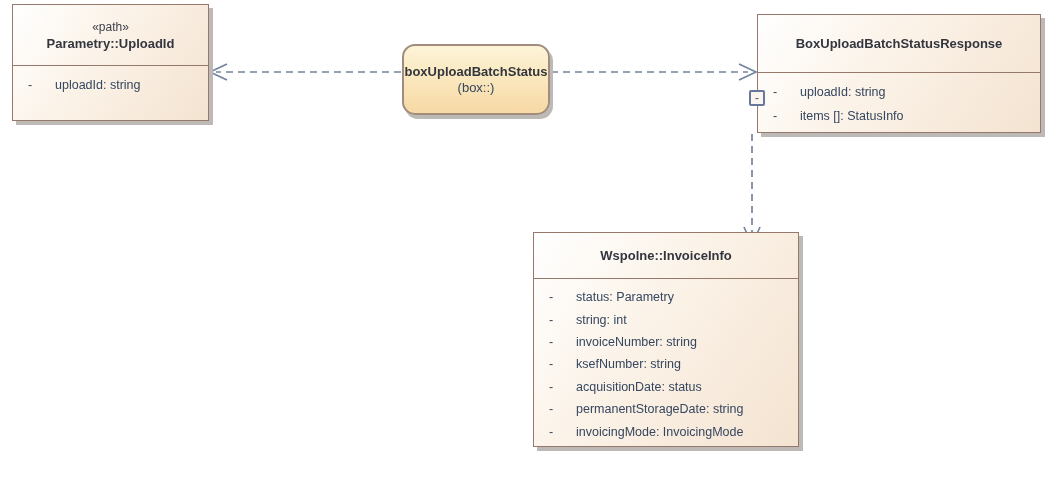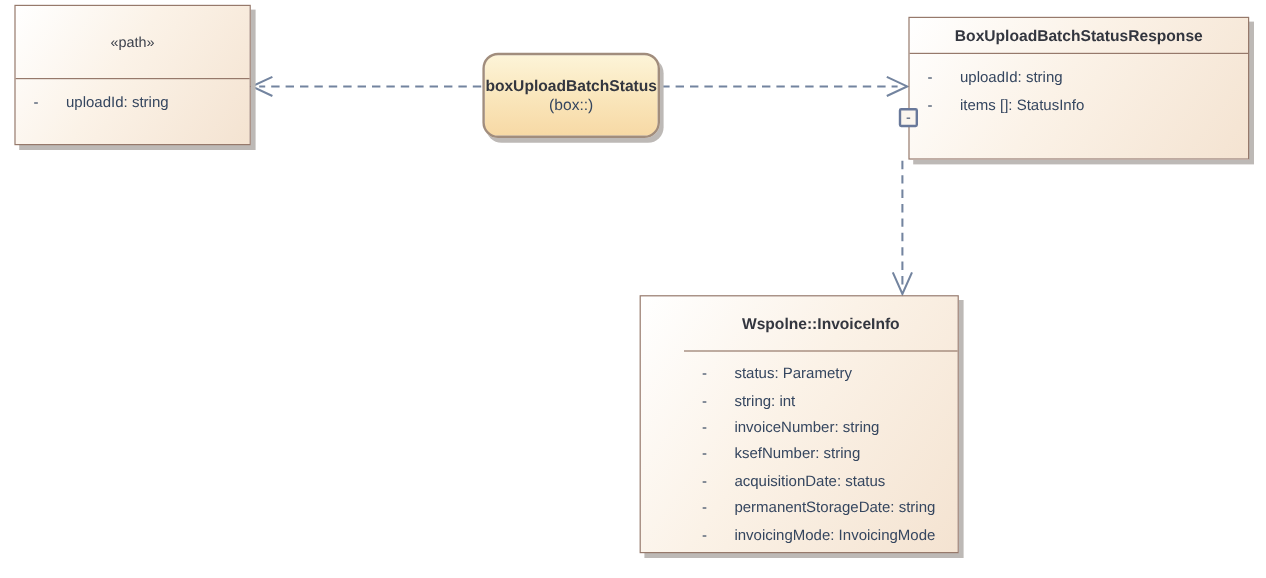--- a/index.html
+++ b/index.html
@@ -57,25 +57,25 @@
     width: 27px;
     flex: 0 0 27px;
   }
 
   
   #class-left   { left: 12px;  top: 4px;  width: 197px; height: 117px; }
   #class-left .header { height: 61px; }
   #class-left .attr-row { height: 24px; margin-top: 7px; }
 
   #class-right  { left: 757px; top: 14px;  width: 284px; height: 119px; }
-  #class-right .header { height: 30px; }
+  #class-right .header { height: 58px; }
   #class-right .attr-compartment { padding-top: 7px; }
   #class-right .attr-row { height: 24px; }
 
-  #class-bottom { left: 533px; top: 246px; width: 266px; height: 215px; padding-left: 36px; }
+  #class-bottom { left: 533px; top: 232px; width: 266px; height: 215px; }
   #class-bottom .header { height: 46px; }
   #class-bottom .attr-compartment { padding-top: 7px; }
   #class-bottom .attr-row { height: 22.4px; }
 
   
   .collapse-marker {
     position: absolute;
     left: -9px;
     top: 75px;
     width: 16px;
@@ -159,20 +159,21 @@
 
     <g>
       <line class="dep-line" x1="752" y1="134" x2="752" y2="238"></line>
       <polyline class="dep-head" points="744,227 752,245 760,227"></polyline>
     </g>
   </svg>
 
   <div class="uml-class" id="class-left">
     <div class="header">
       <div class="stereotype">«path»</div>
+      <div class="class-name">Parametry::UploadId</div>
     </div>
     <div class="attr-compartment">
       <div class="attr-row">
         <span class="attr-vis">-</span>
         <span>uploadId: string</span>
       </div>
     </div>
   </div>
 
   <div class="uml-action">

